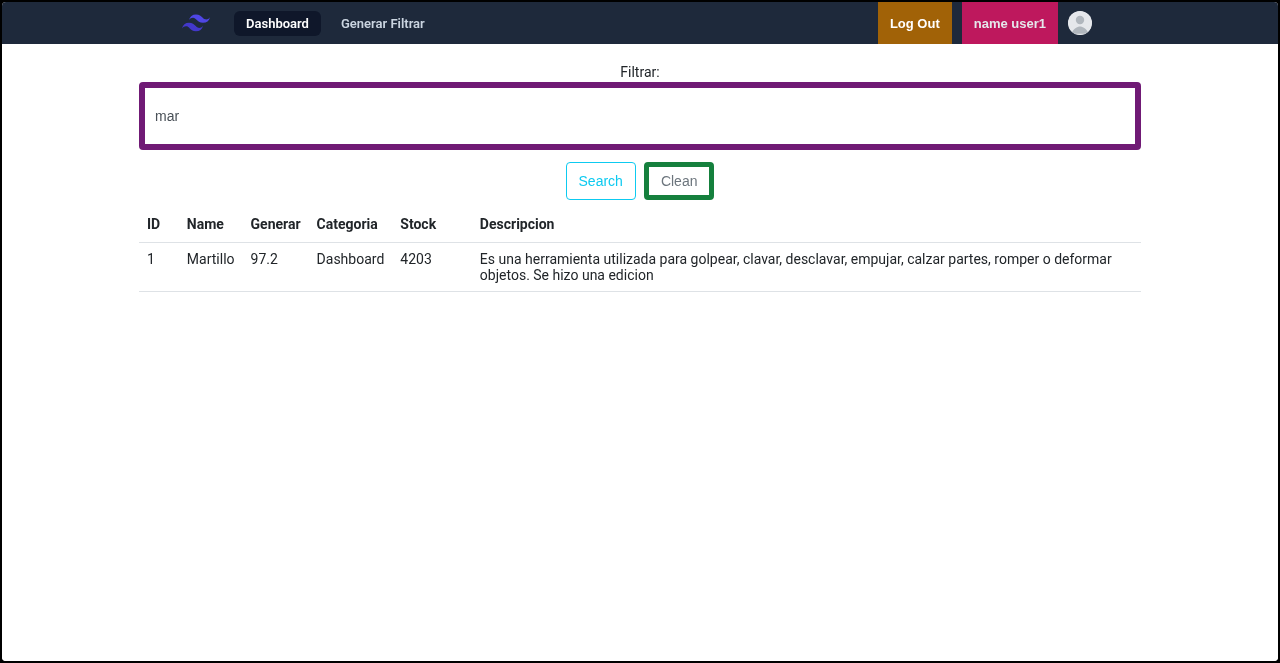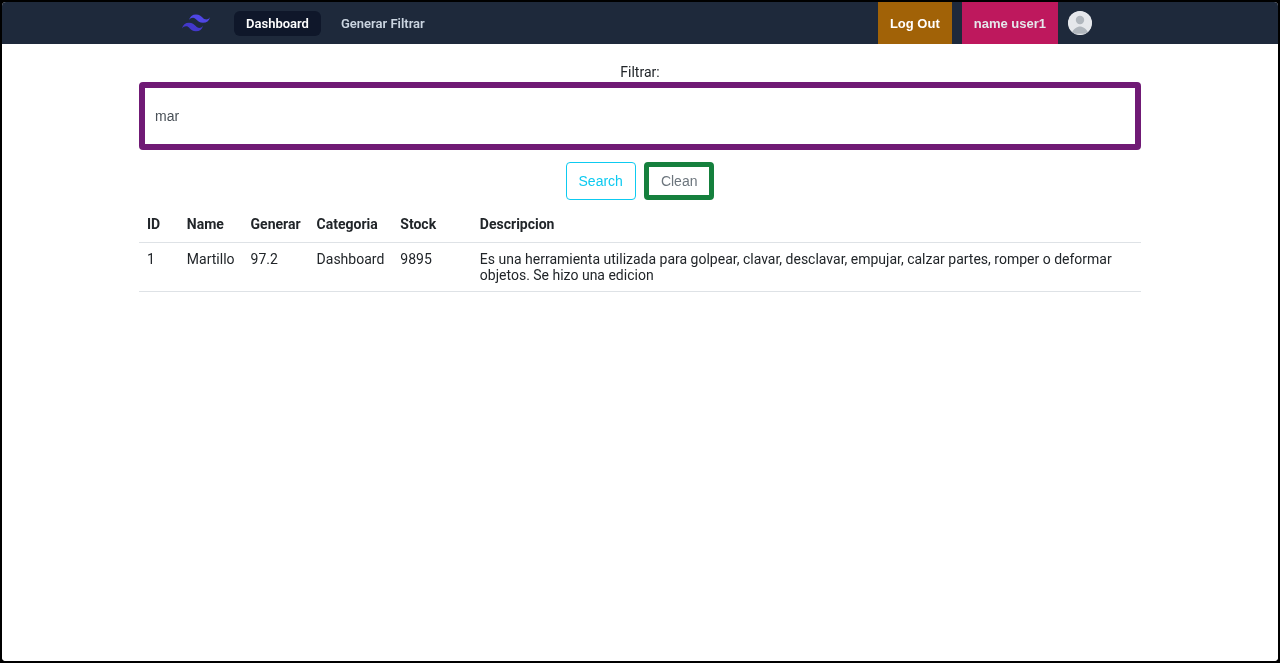--- a/index.html
+++ b/index.html
@@ -79,20 +79,20 @@
             <th class="col-stock">Stock</th>
             <th class="col-desc">Descripcion</th>
           </tr>
         </thead>
         <tbody id="tbody">
             <tr>
               <td>1</td>
               <td>Martillo</td>
               <td>97.2</td>
               <td>Dashboard</td>
-              <td>9895</td>
+              <td>4203</td>
               <td>Es una herramienta utilizada para golpear, clavar, desclavar, empujar, calzar partes, romper o deformar objetos. Se hizo una edicion</td>
             </tr>
           </tbody>
       </table>
     </div>
   </main>
 </div>
 
 </body></html>

